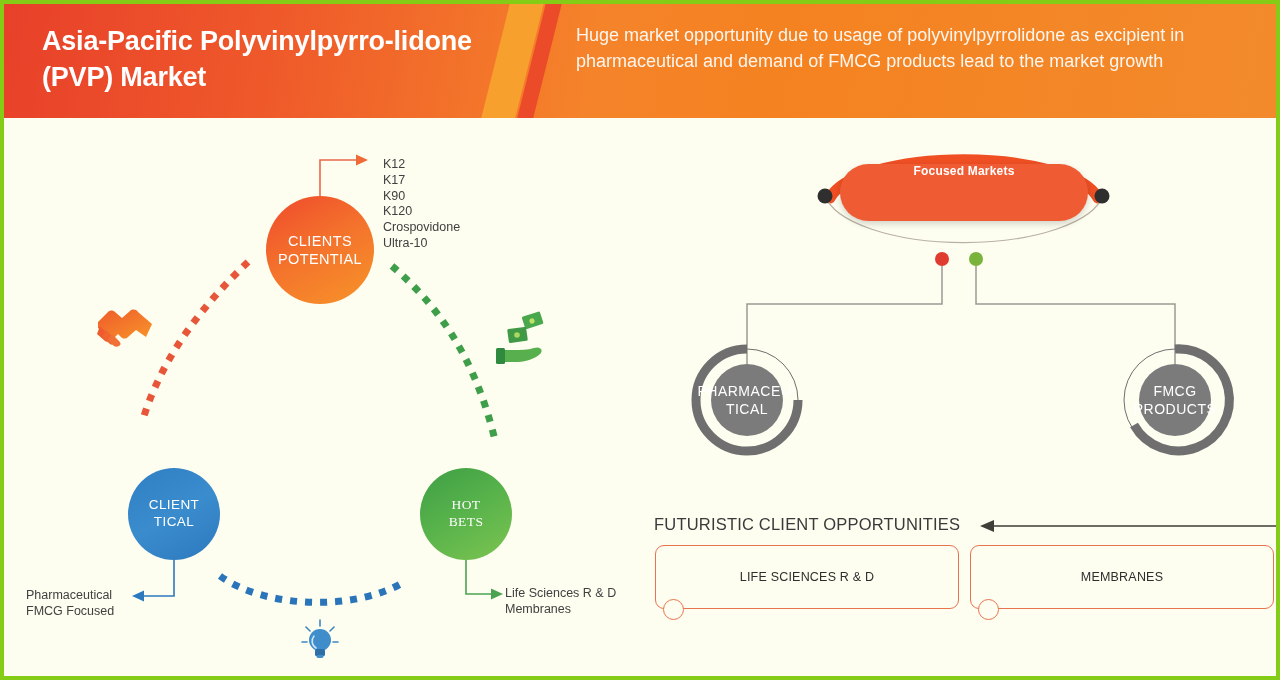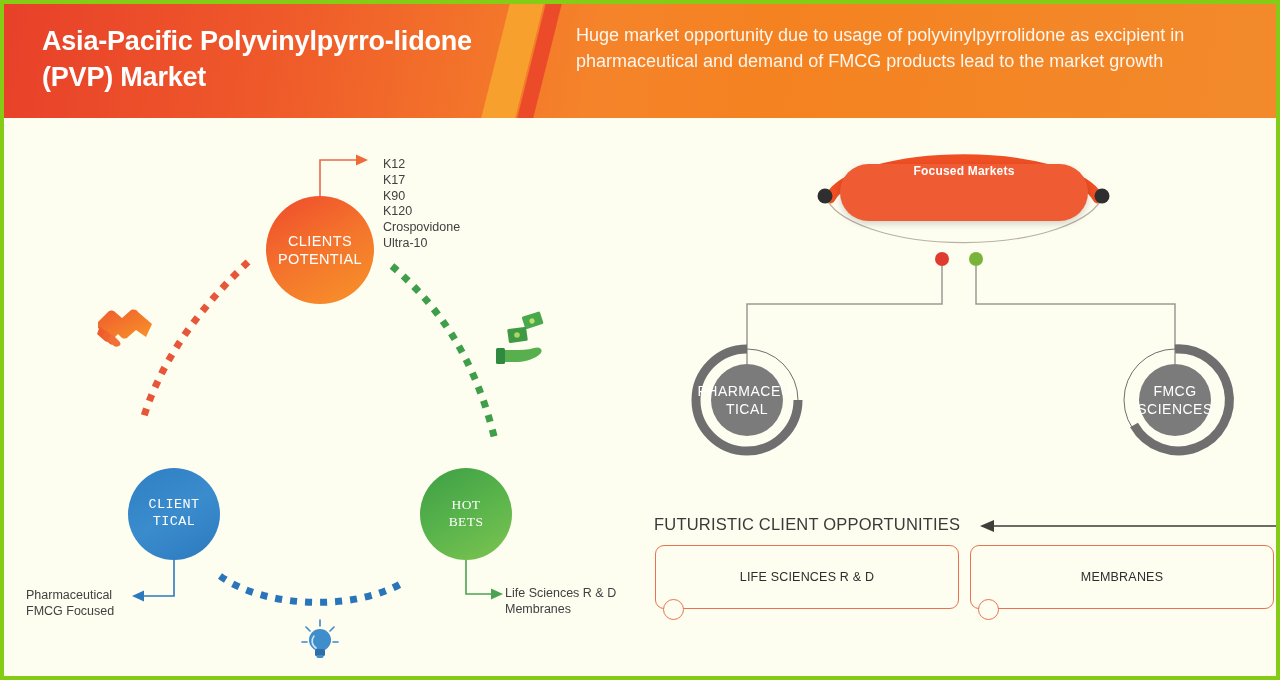--- a/index.html
+++ b/index.html
@@ -97,21 +97,20 @@
     left: 262px; top: 192px;
     width: 108px; height: 108px;
     background: linear-gradient(150deg, #ef4a2c 0%, #f4732c 48%, #f79429 100%);
     font-size: 14.5px;
   }
   #client-focus {
     left: 124px; top: 464px;
     width: 92px; height: 92px;
     background: linear-gradient(150deg, #2f7fc4 0%, #3a8ccd 50%, #2d79be 100%);
     font-size: 13.5px;
-    font-family: Liberation Mono, monospace;
   }
   #hot-bets {
     left: 416px; top: 464px;
     width: 92px; height: 92px;
     background: linear-gradient(150deg, #3d9e44 0%, #58b34b 48%, #7cc450 100%);
     font-size: 13.5px;
     font-family: Liberation Serif, serif;
   }
 
   
@@ -352,21 +351,21 @@
   <div id="focused-markets-pill">
     <span>Focused Markets</span>
   </div>
 
   <div class="grey-node" id="pharmaceutical-node">
     <div>PHARMACEU-</div>
     <div>TICAL</div>
   </div>
   <div class="grey-node" id="fmcg-node">
     <div>FMCG</div>
-    <div>SCIENCES</div>
+    <div>PRODUCTS</div>
   </div>
 
   <div id="futuristic-heading">FUTURISTIC CLIENT OPPORTUNITIES</div>
 
   <div class="opp-card" id="opp-card-0">
     <span>LIFE SCIENCES R &amp; D</span>
   </div>
   <div class="opp-knob" id="opp-knob-0"></div>
 
   <div class="opp-card" id="opp-card-1">

